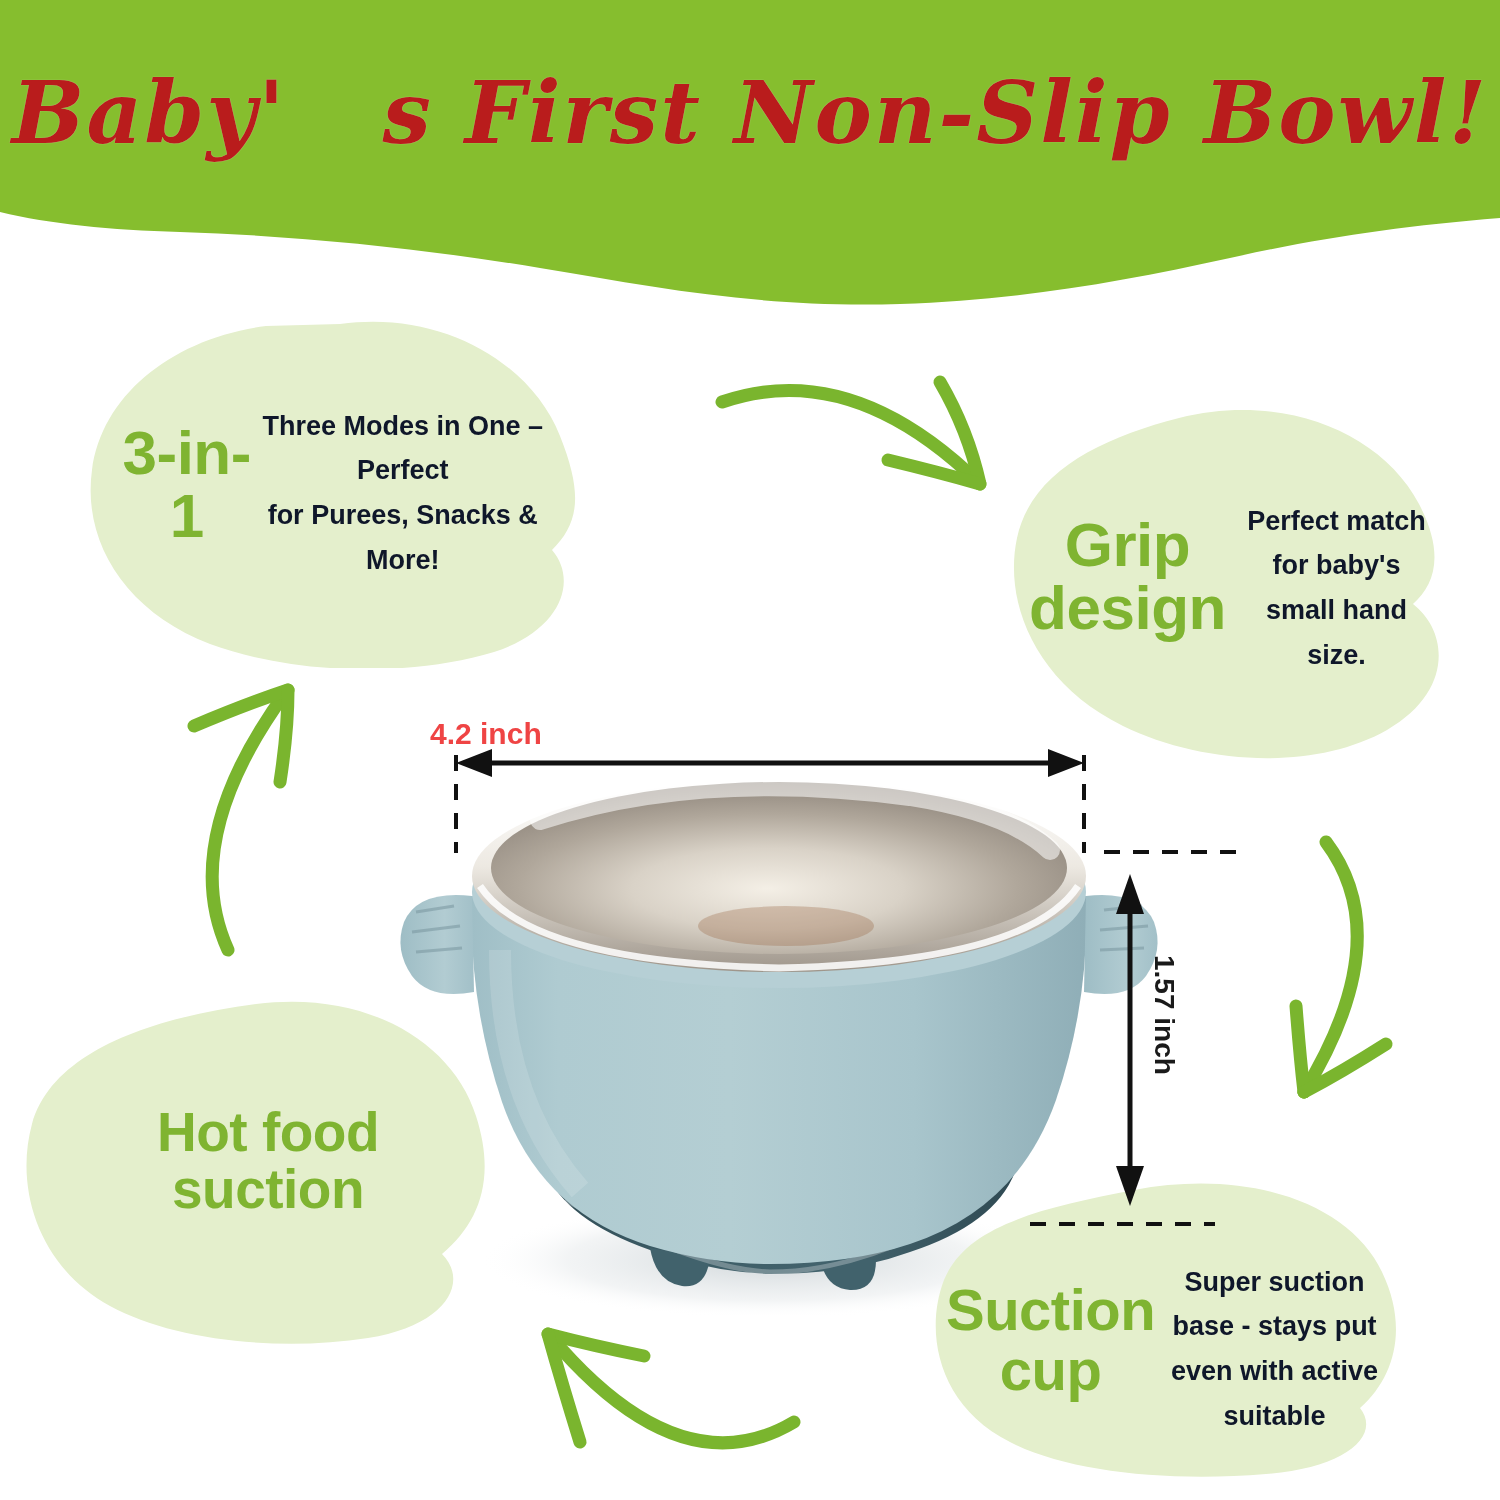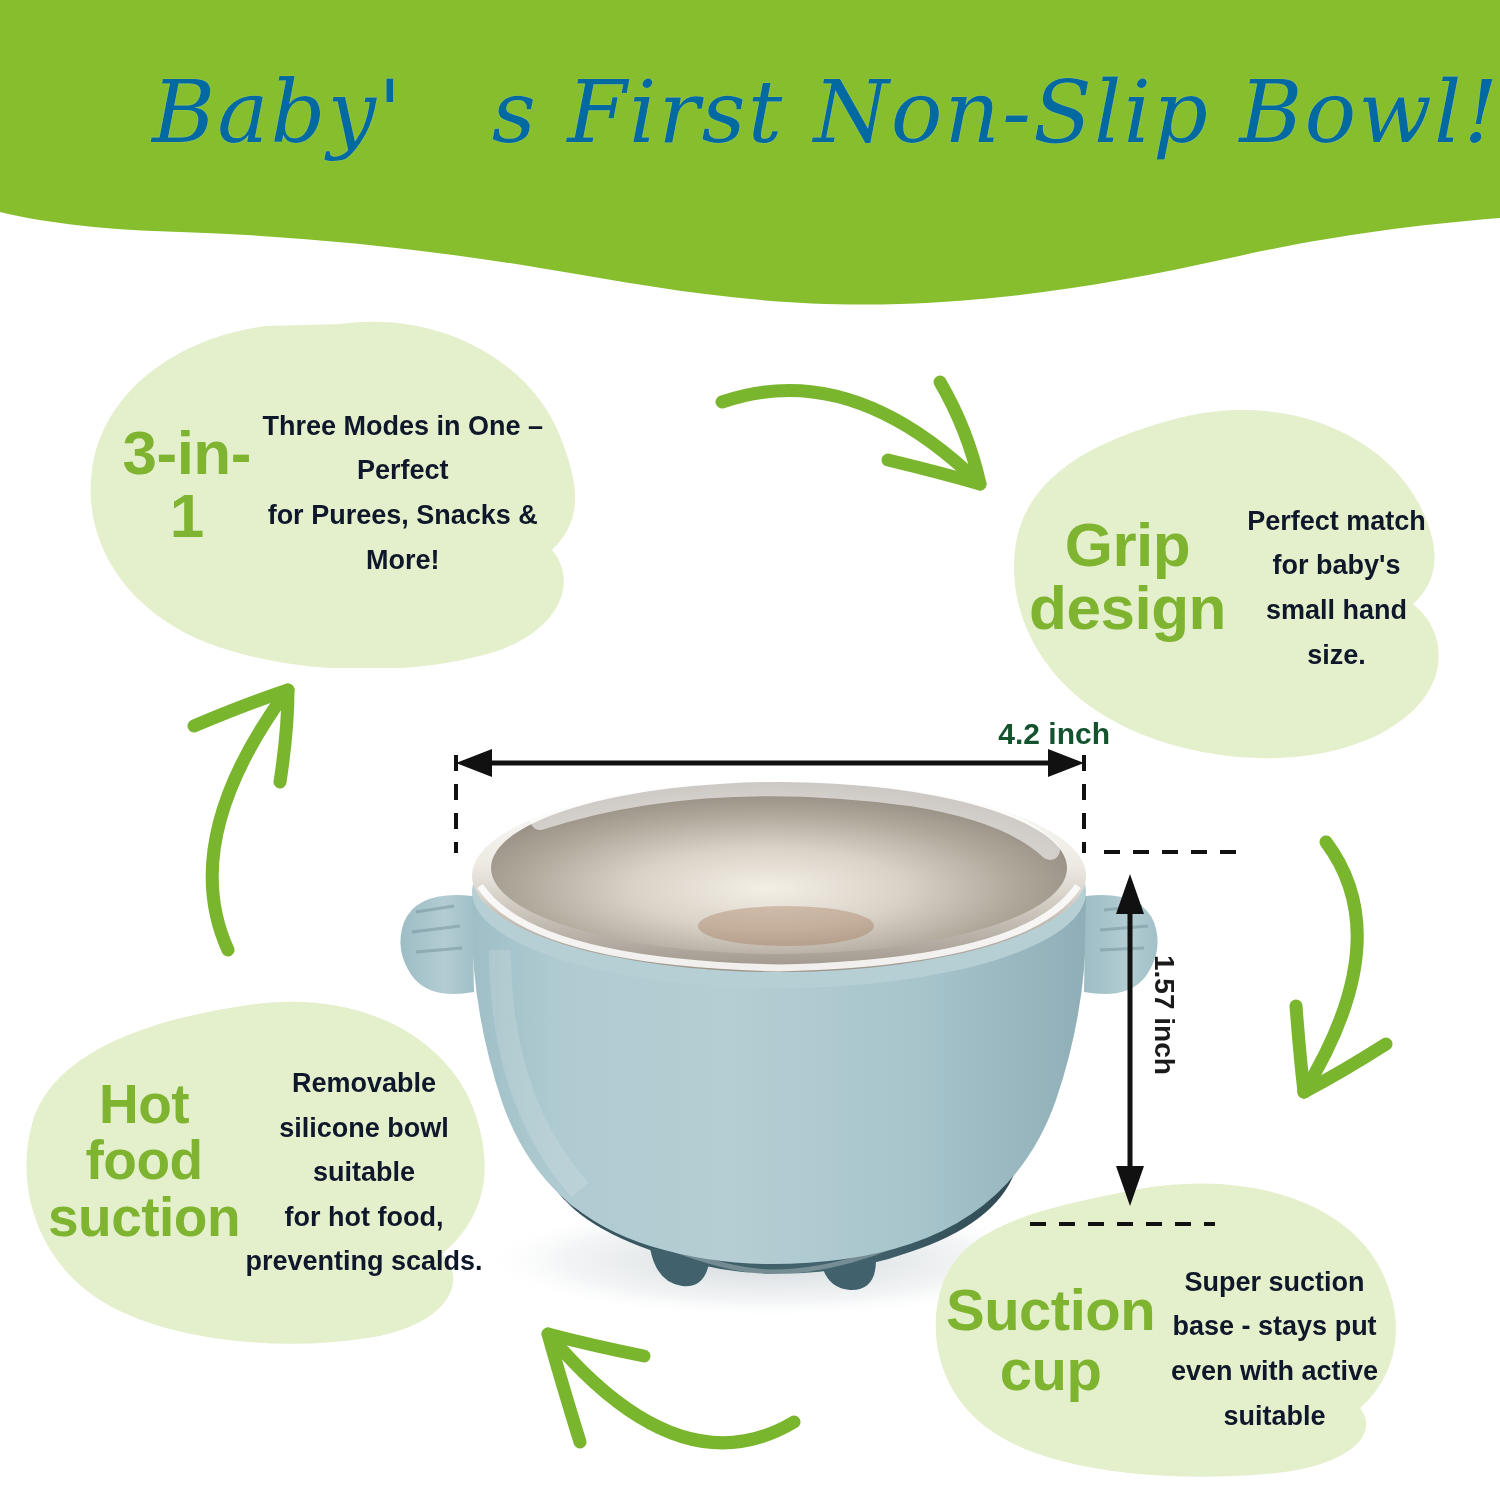--- a/index.html
+++ b/index.html
@@ -22,25 +22,25 @@
     left: 0; top: 0;
     width: 1500px;
     height: 320px;
     z-index: 5;
   }
   #banner-svg { display:block; width:1500px; height:320px; }
   #banner-title {
     position: absolute;
     left: 0; top: 62px;
     width: 1500px;
-    text-align: right;
-    color: #0369a1;
+    text-align: center;
+    color: #b91c1c;
     font-family: "DejaVu Serif", serif;
     font-style: italic;
-    font-weight: normal;
+    font-weight: bold;
     font-size: 86px;
     letter-spacing: 2px;
     white-space: pre;
     text-shadow: 0 0 1px rgba(255,255,255,0.6);
     z-index: 6;
   }
 
   
   .blob {
     position: absolute;
@@ -107,24 +107,24 @@
   #dim-width {
     position: absolute;
     left: 430px; top: 705px;
     width: 680px; height: 185px;
     z-index: 4;
   }
   #dim-width-label {
     position: absolute;
     left: 0; top: 12px;
     width: 680px;
-    text-align: right;
+    text-align: left;
     font-size: 30px;
     font-weight: bold;
-    color: #14532d;
+    color: #ef4444;
   }
   #dim-height {
     position: absolute;
     left: 1030px; top: 830px;
     width: 220px; height: 420px;
     z-index: 4;
   }
   #dim-height-label {
     position: absolute;
     left: 118px; top: 125px;
@@ -340,24 +340,20 @@
                C 452 282 428 326 350 338
                C 260 352 154 340 92 306
                C 22 268 -4 190 14 124
                C 34 52 132 18 238 4 Z" fill="#E4EFCC"></path>
     </svg>
     <div class="blob-content">
       <div class="blob-heading">
         <div>Hot food</div>
         <div>suction</div>
       </div>
-      <div class="blob-body">
-        <div>Removable silicone bowl suitable</div>
-        <div>for hot food, preventing scalds.</div>
-      </div>
     </div>
   </div>
 
   <div class="blob" id="blob-suction">
     <svg class="blob-svg" width="500" height="300" viewBox="0 0 500 300" xmlns="http://www.w3.org/2000/svg">
       <path d="M 214 10
                C 330 -12 430 24 462 92
                C 488 146 476 196 440 228
                C 462 256 424 288 346 294
                C 248 302 148 292 90 262

